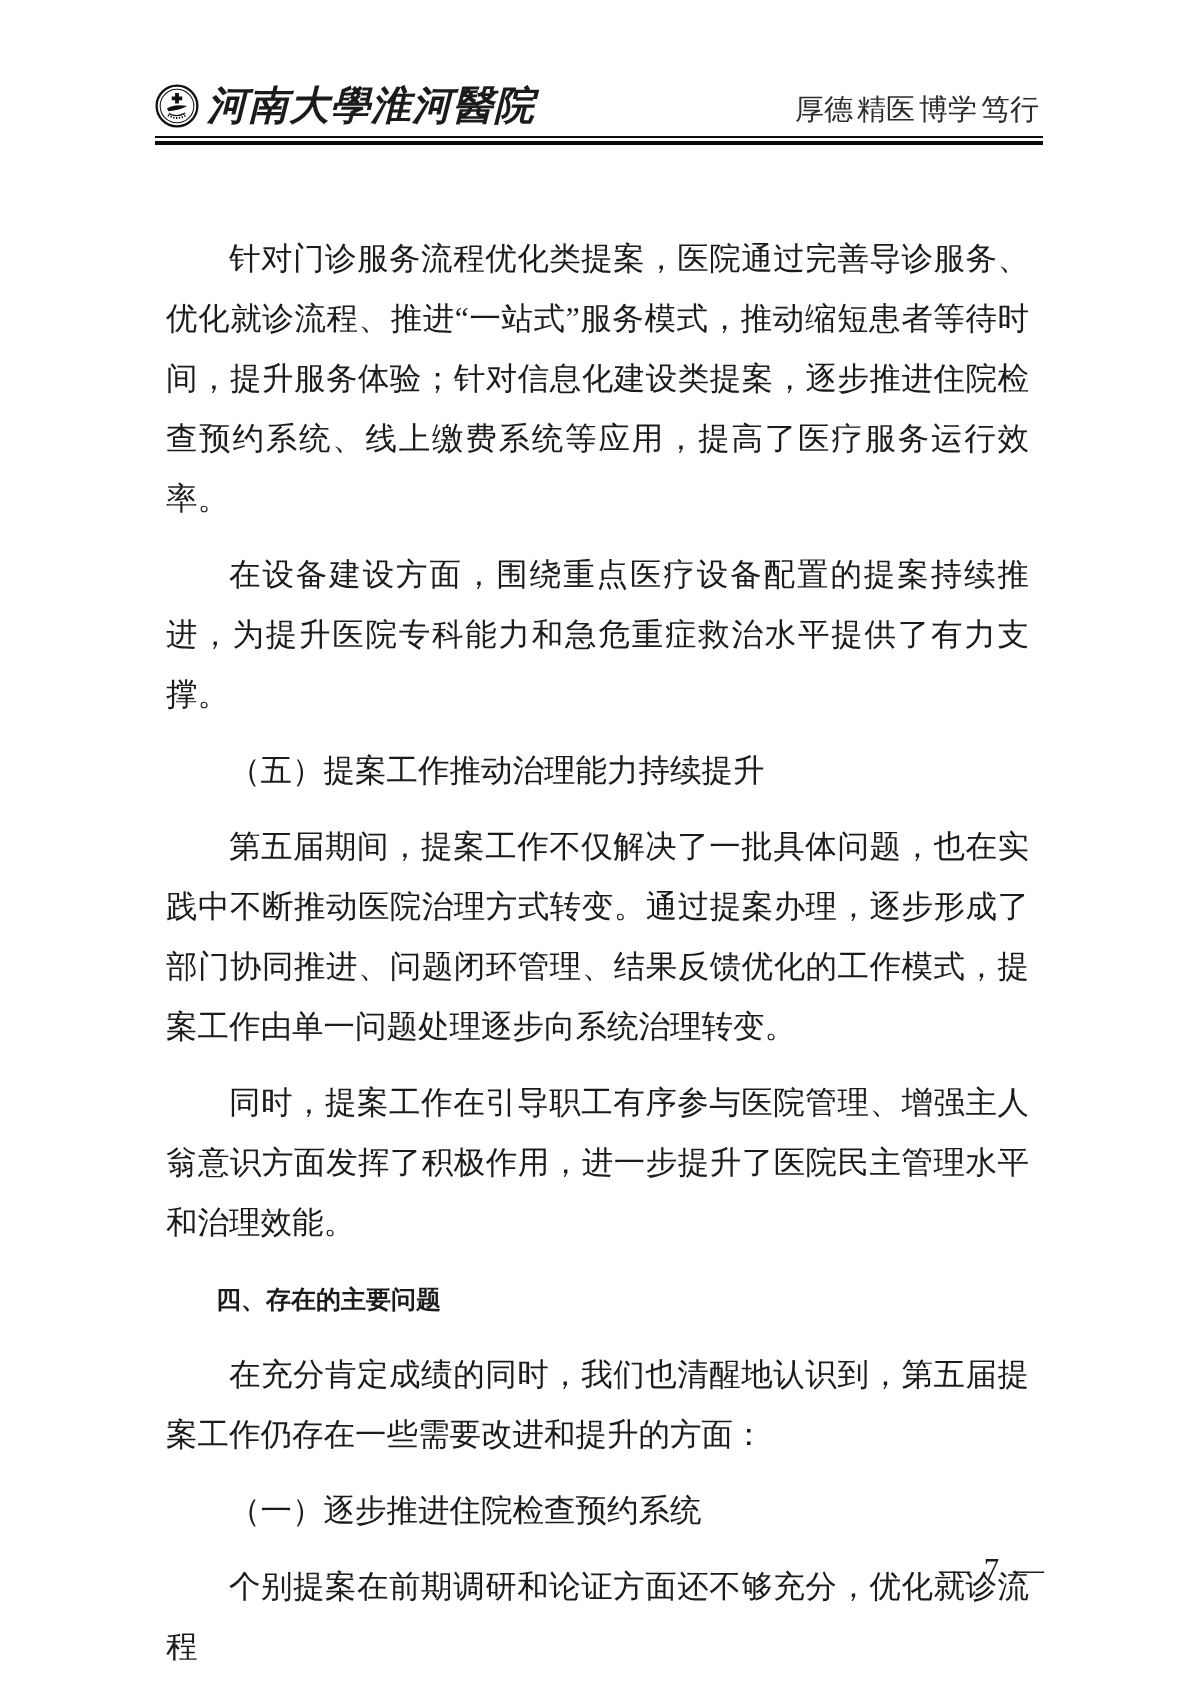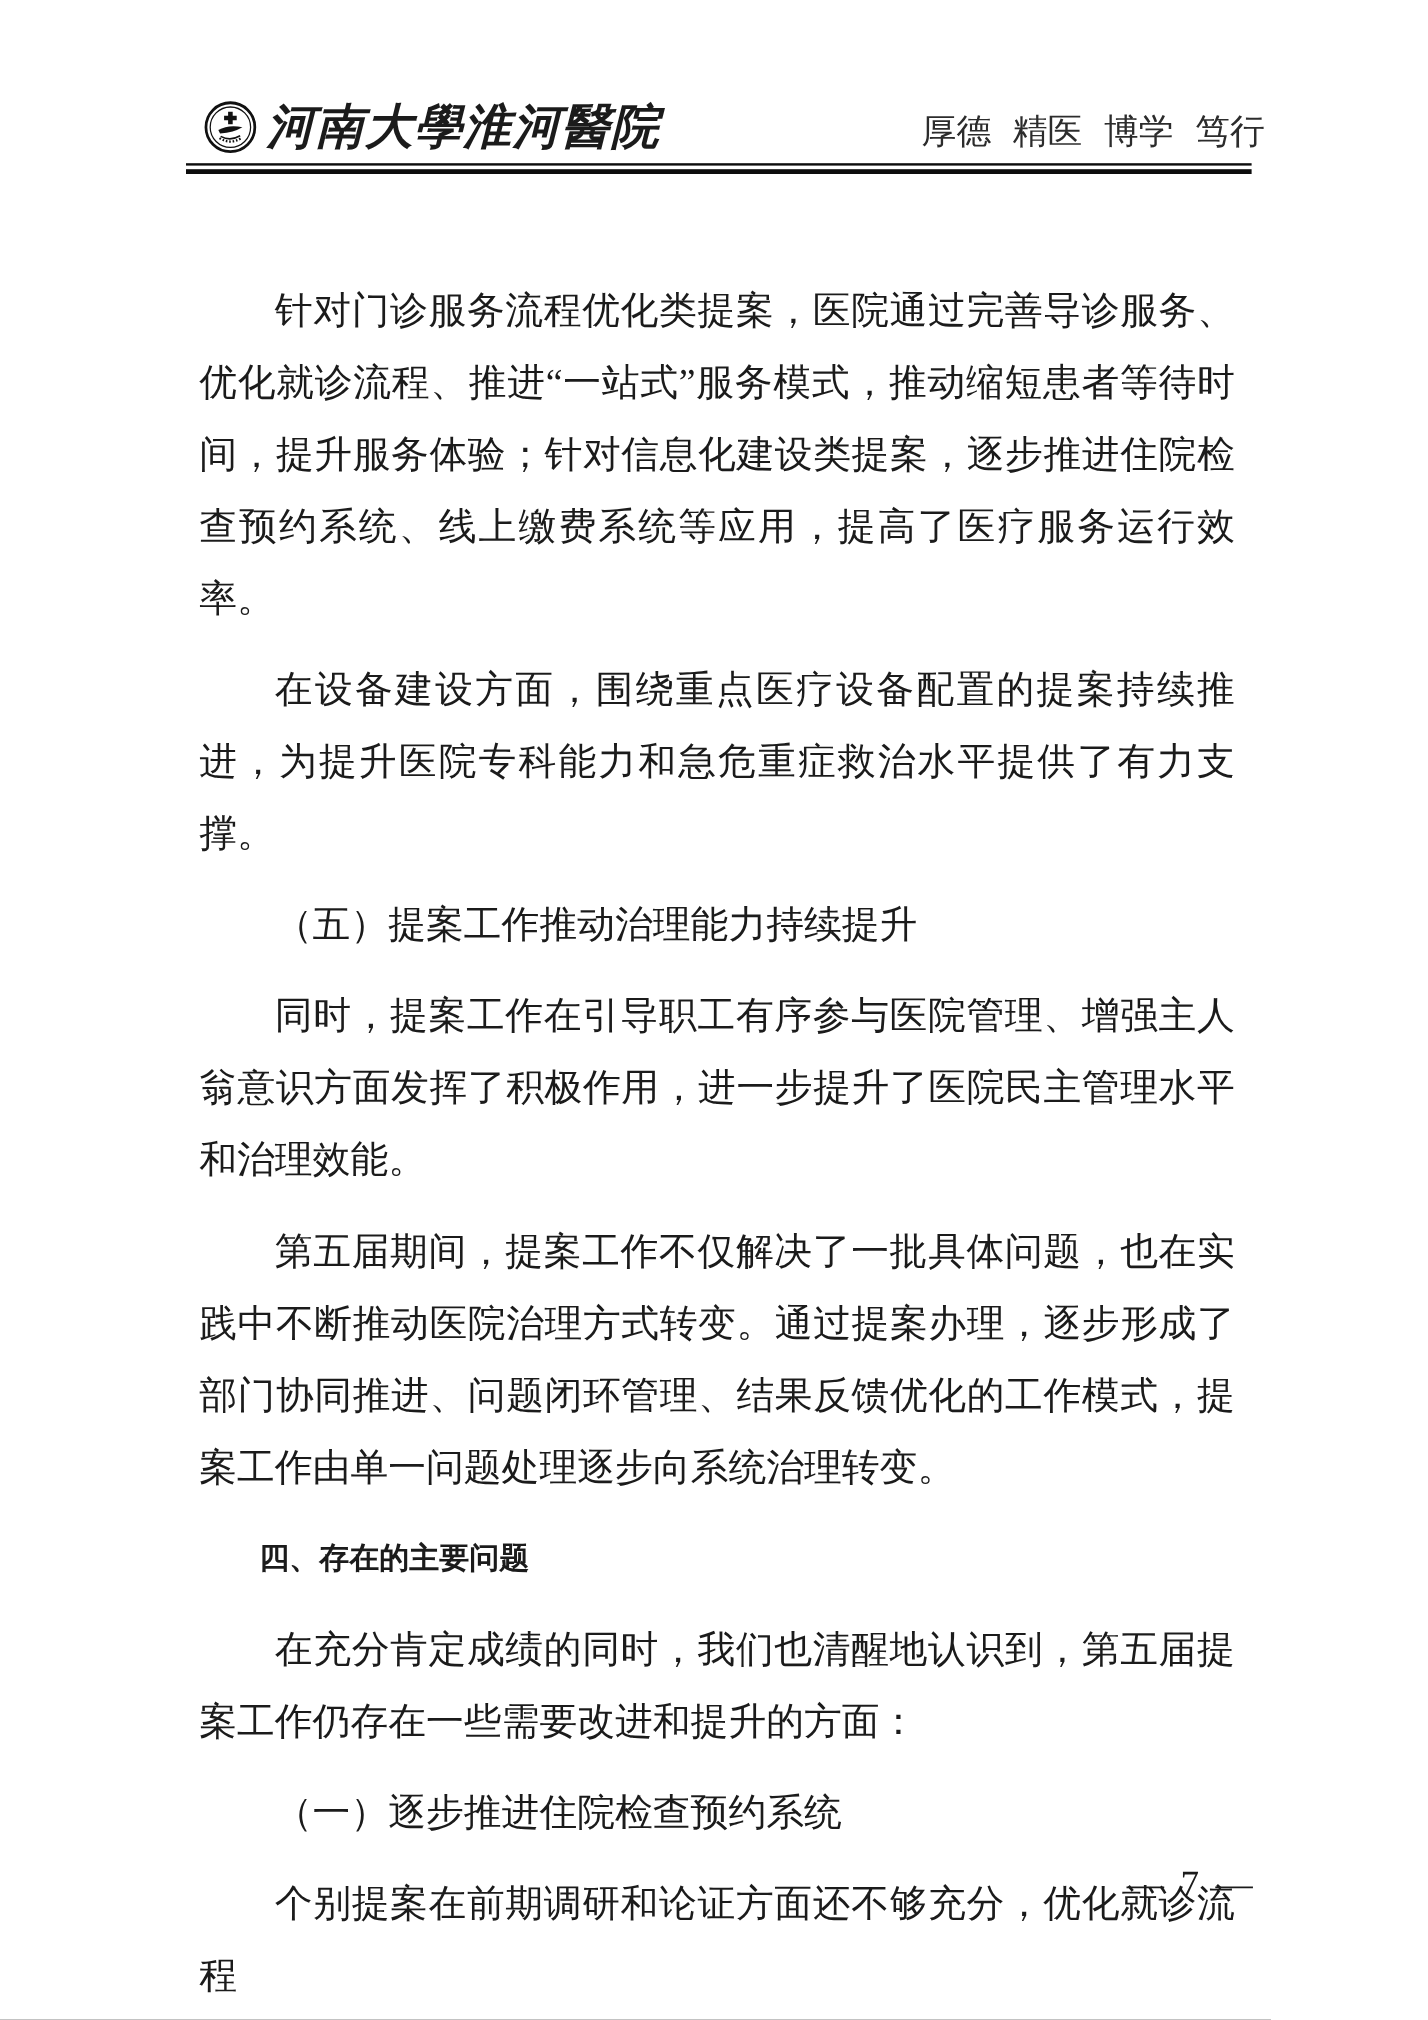--- a/index.html
+++ b/index.html
@@ -14,21 +14,21 @@
     margin: 0 auto;
     background: #ffffff;
     color: #1b1b1b;
     font-family: "Liberation Serif", "DejaVu Serif", serif;
     overflow: hidden;
   }
 
   
   .header {
     position: absolute;
-    left: 170px;
+    left: 155px;
     top: 70px;
     width: 890px;
     height: 64px;
   }
   .logo {
     position: absolute;
     left: 0;
     top: 14px;
     width: 44px;
     height: 44px;
@@ -41,21 +41,21 @@
     font-weight: 700;
     letter-spacing: 1px;
     font-style: italic;
     white-space: nowrap;
   }
   .motto {
     position: absolute;
     right: 6px;
     bottom: 4px;
     display: flex;
-    gap: 18px;
+    gap: 4px;
     font-size: 29px;
     font-weight: 400;
     color: #2c2c2c;
     white-space: nowrap;
   }
   .header-rule {
     position: absolute;
     left: 155px;
     top: 136px;
     width: 888px;
@@ -121,22 +121,22 @@
       <span>笃行</span>
     </div>
   </div>
 
   <div class="header-rule"></div>
 
   <div class="document-body" id="document-body">
       <p class="body">针对门诊服务流程优化类提案，医院通过完善导诊服务、优化就诊流程、推进“一站式”服务模式，推动缩短患者等待时间，提升服务体验；针对信息化建设类提案，逐步推进住院检查预约系统、线上缴费系统等应用，提高了医疗服务运行效率。</p>
       <p class="body">在设备建设方面，围绕重点医疗设备配置的提案持续推进，为提升医院专科能力和急危重症救治水平提供了有力支撑。</p>
       <p class="kai-subheading">（五）提案工作推动治理能力持续提升</p>
+      <p class="body">第五届期间，提案工作不仅解决了一批具体问题，也在实践中不断推动医院治理方式转变。通过提案办理，逐步形成了部门协同推进、问题闭环管理、结果反馈优化的工作模式，提案工作由单一问题处理逐步向系统治理转变。</p>
       <p class="body">同时，提案工作在引导职工有序参与医院管理、增强主人翁意识方面发挥了积极作用，进一步提升了医院民主管理水平和治理效能。</p>
-      <p class="body">第五届期间，提案工作不仅解决了一批具体问题，也在实践中不断推动医院治理方式转变。通过提案办理，逐步形成了部门协同推进、问题闭环管理、结果反馈优化的工作模式，提案工作由单一问题处理逐步向系统治理转变。</p>
       <p class="hei-heading">四、存在的主要问题</p>
       <p class="body">在充分肯定成绩的同时，我们也清醒地认识到，第五届提案工作仍存在一些需要改进和提升的方面：</p>
       <p class="kai-subheading">（一）逐步推进住院检查预约系统</p>
       <p class="body">个别提案在前期调研和论证方面还不够充分，优化就诊流程</p>
     </div>
 
   <div class="page-number">— 7 —</div>
 
 </div>
 

